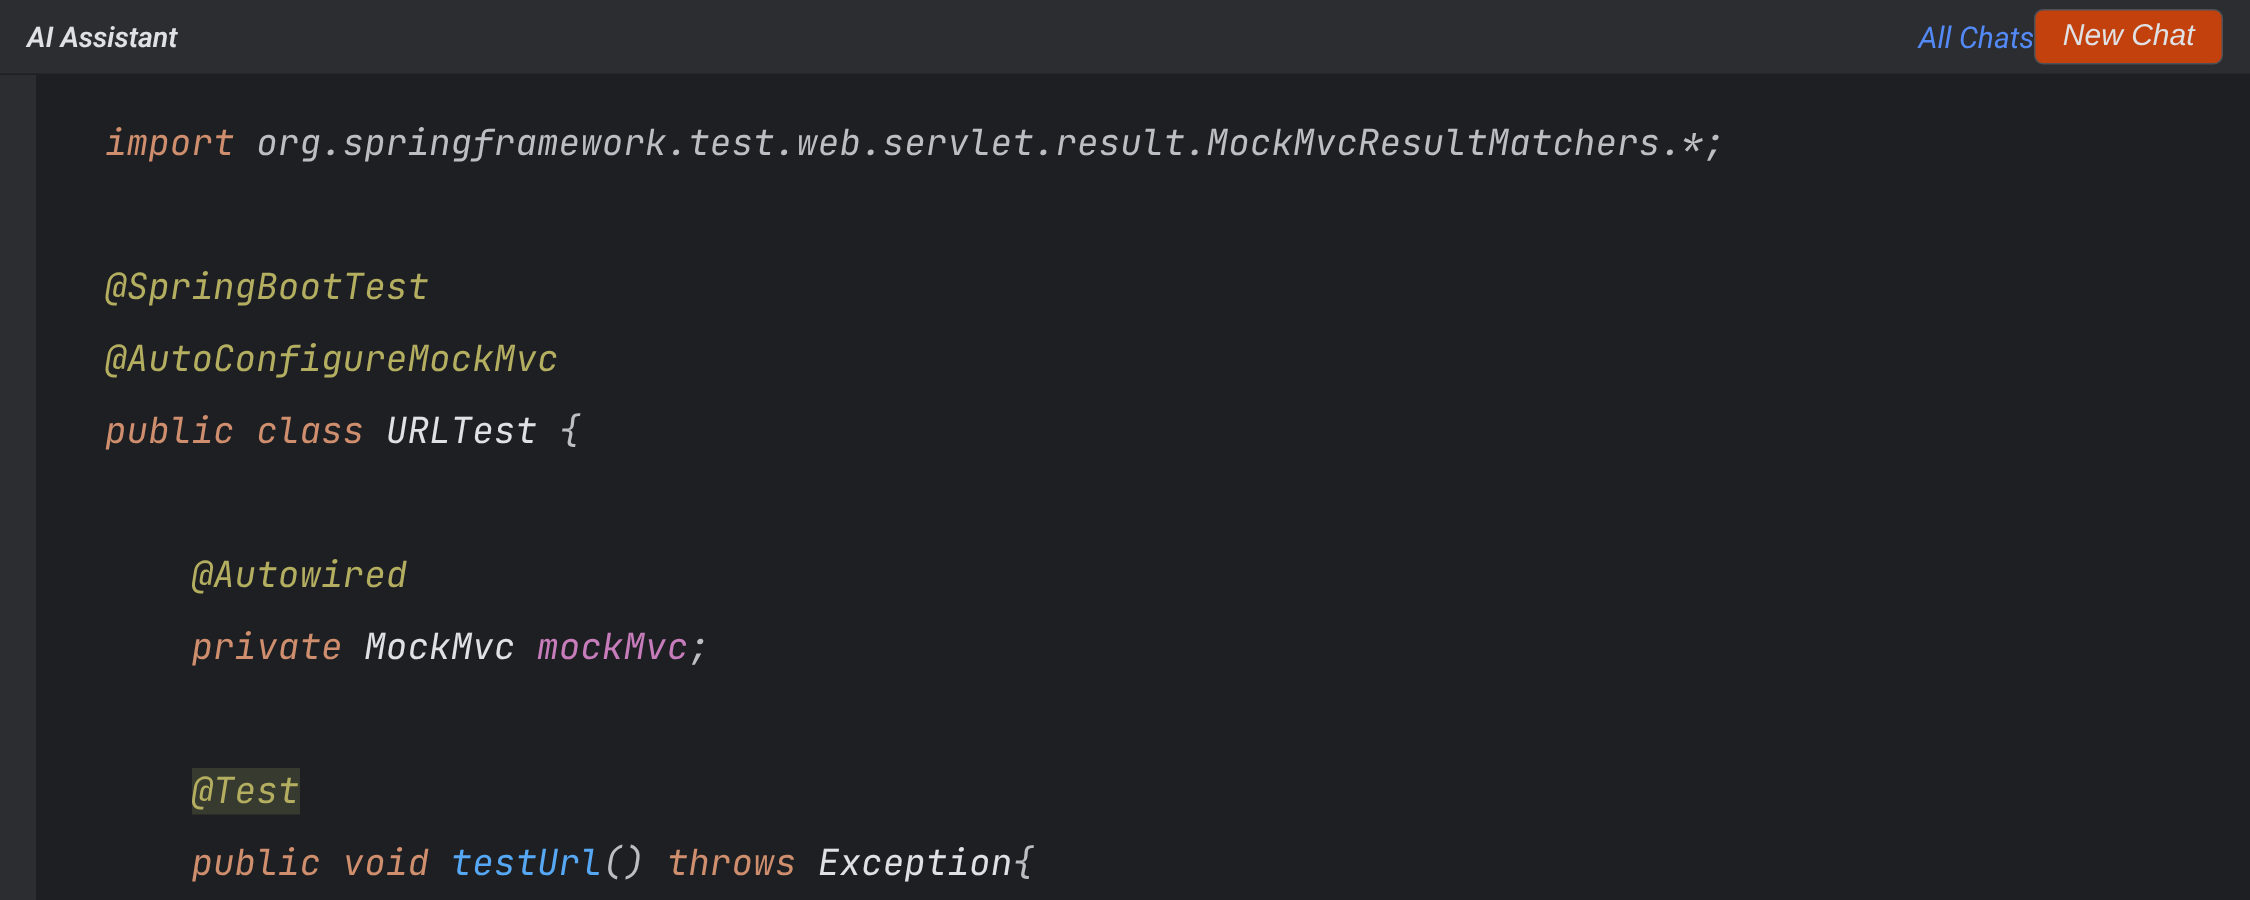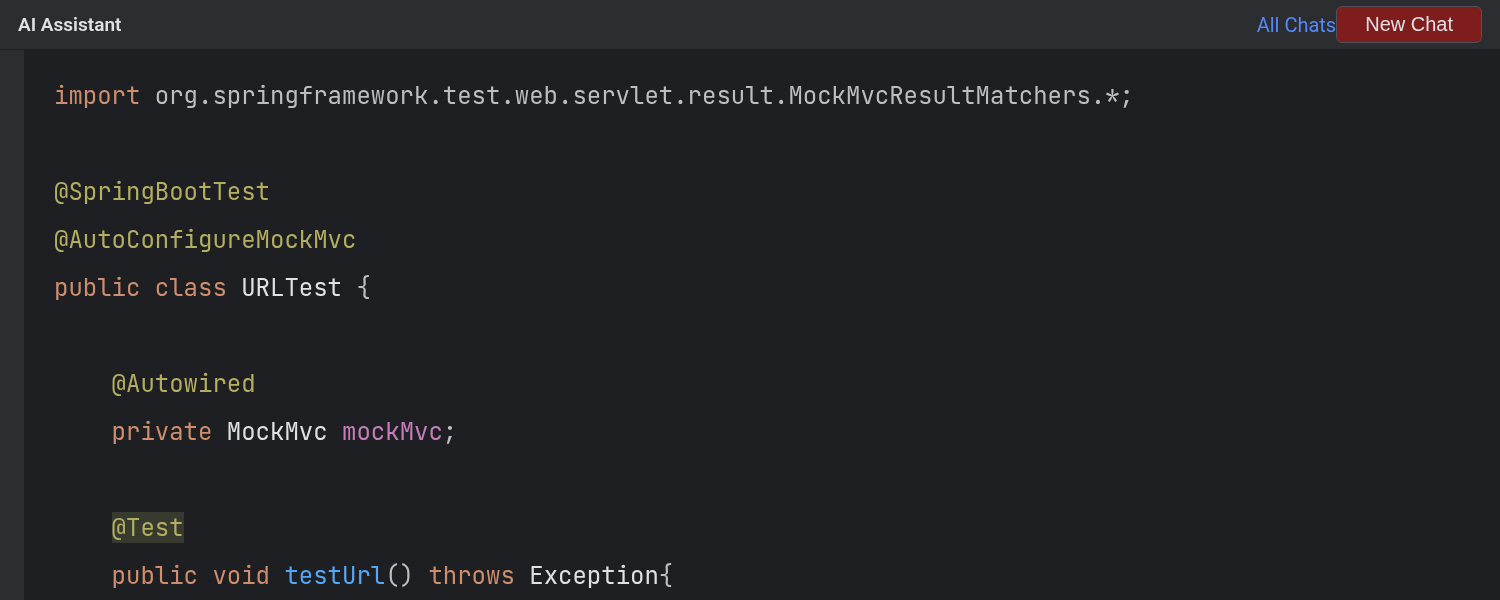--- a/index.html
+++ b/index.html
@@ -1,18 +1,19 @@
 <!DOCTYPE html>
 <html><head>
   <meta charset="utf-8">
   <style>
     * {
       margin: 0;
       padding: 0;
       box-sizing: border-box;
+      font-style: italic;
     }
     body {
       width: 1500px;
       height: 600px;
       background: #1e1f22;
       font-family: -apple-system, BlinkMacSystemFont, "Segoe UI", Roboto, sans-serif;
       overflow: hidden;
       color: #dfe1e5;
     }
     .header {
@@ -33,32 +34,33 @@
       display: flex;
       align-items: center;
     }
     .all-chats-link {
       color: #548af7;
       font-size: 20px;
       cursor: pointer;
       font-weight: 400;
     }
     .new-chat-button {
-      background: #7f1d1d;
+      background: #c2410c;
       border: 1px solid #4e5157;
       color: #dfe1e5;
       font-size: 20px;
-      padding: 6px 28px;
+      padding: 6px 18px;
       border-radius: 6px;
       cursor: pointer;
       font-weight: 400;
     }
     .content-area {
       display: flex;
       height: calc(100% - 50px);
+      gap: 16px;
     }
     .gutter {
       width: 24px;
       background: #2b2d30;
     }
     .code-block {
       flex: 1;
       background: #1e1f22;
       padding: 22px 30px;
       font-family: "JetBrains Mono", "Fira Code", Consolas, monospace;

